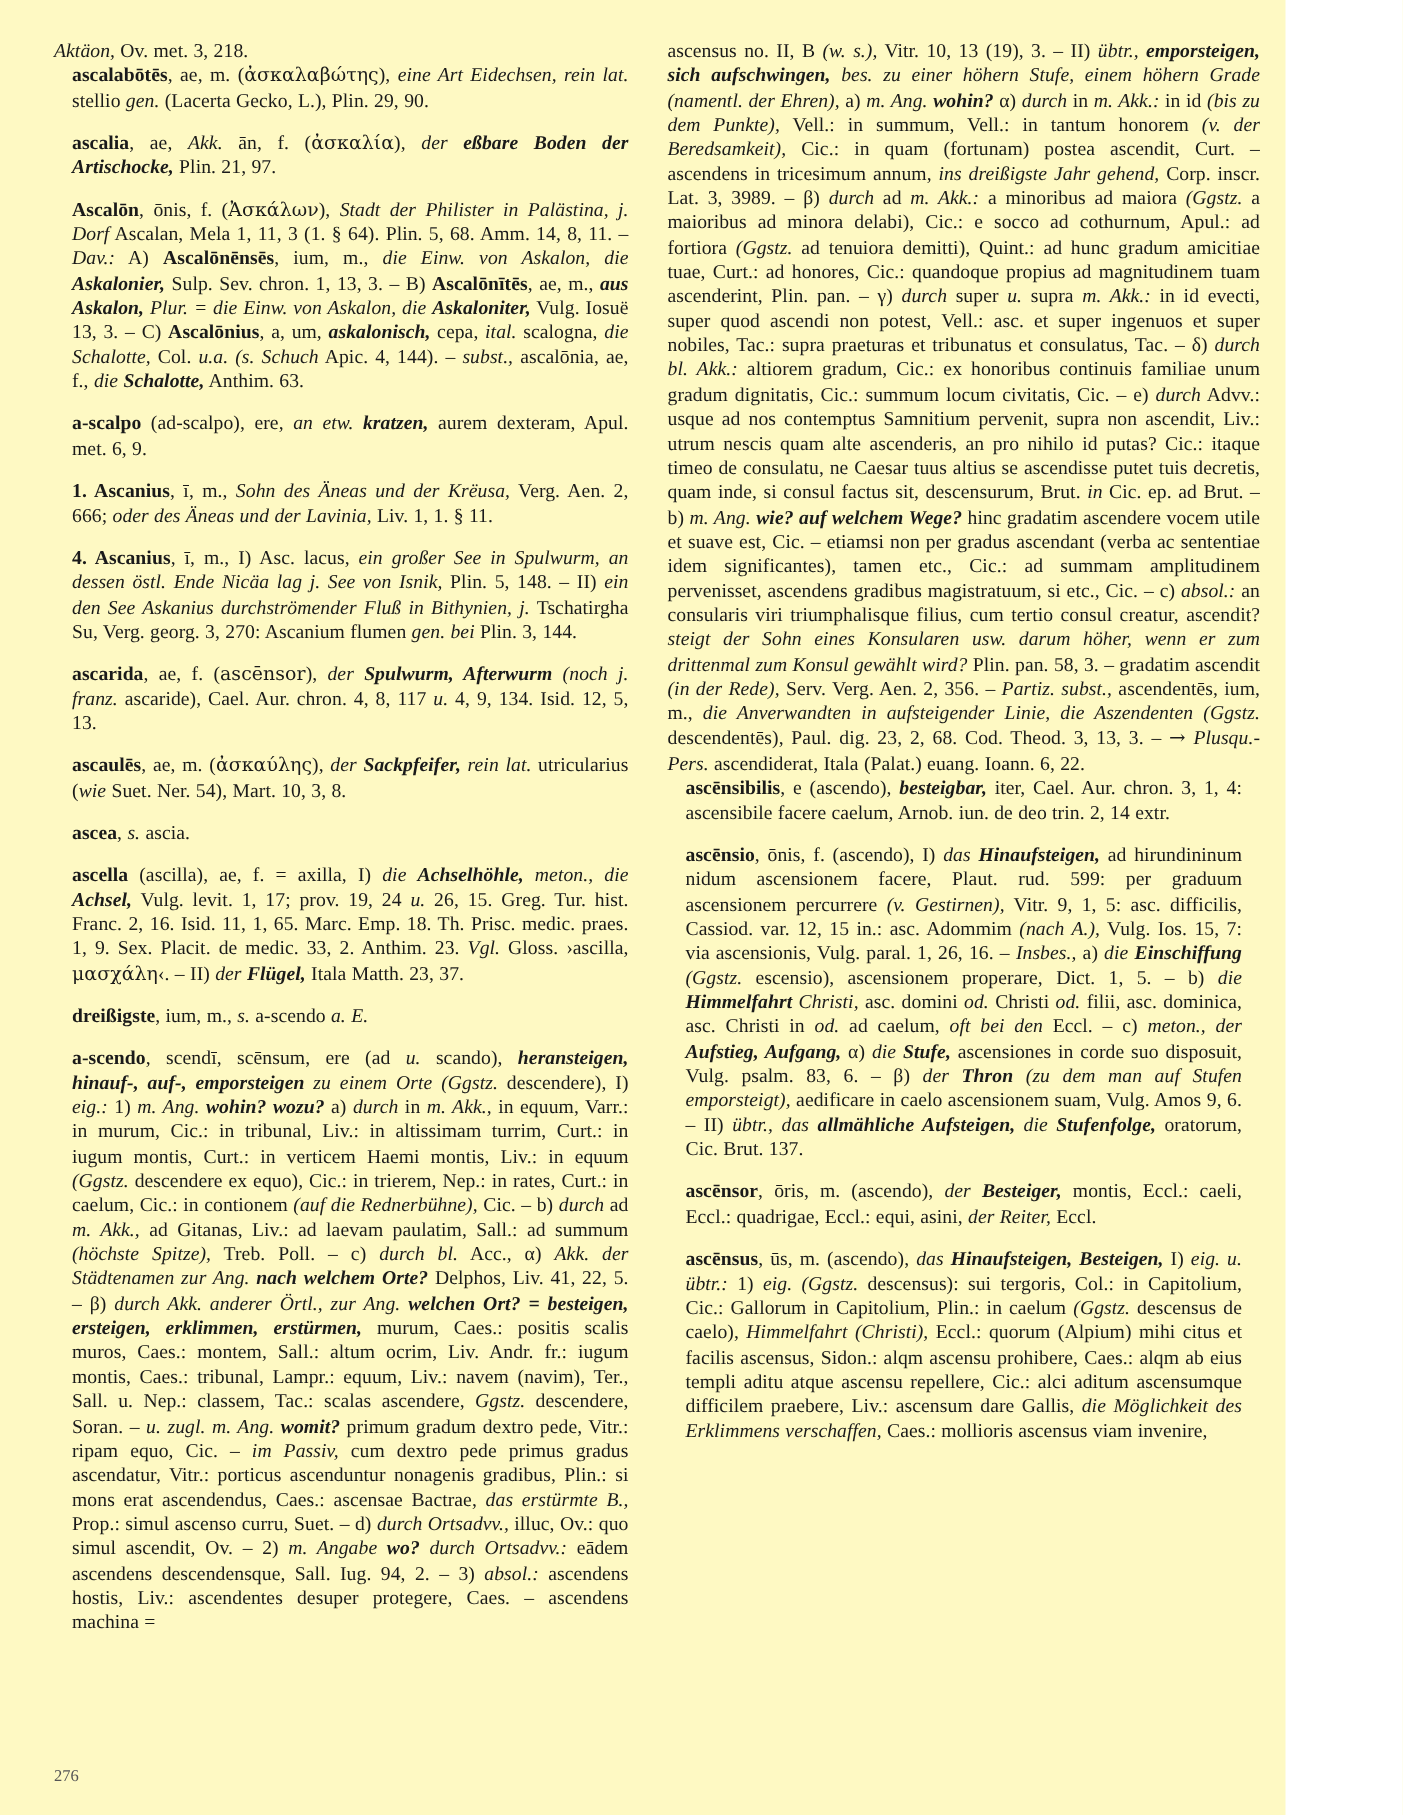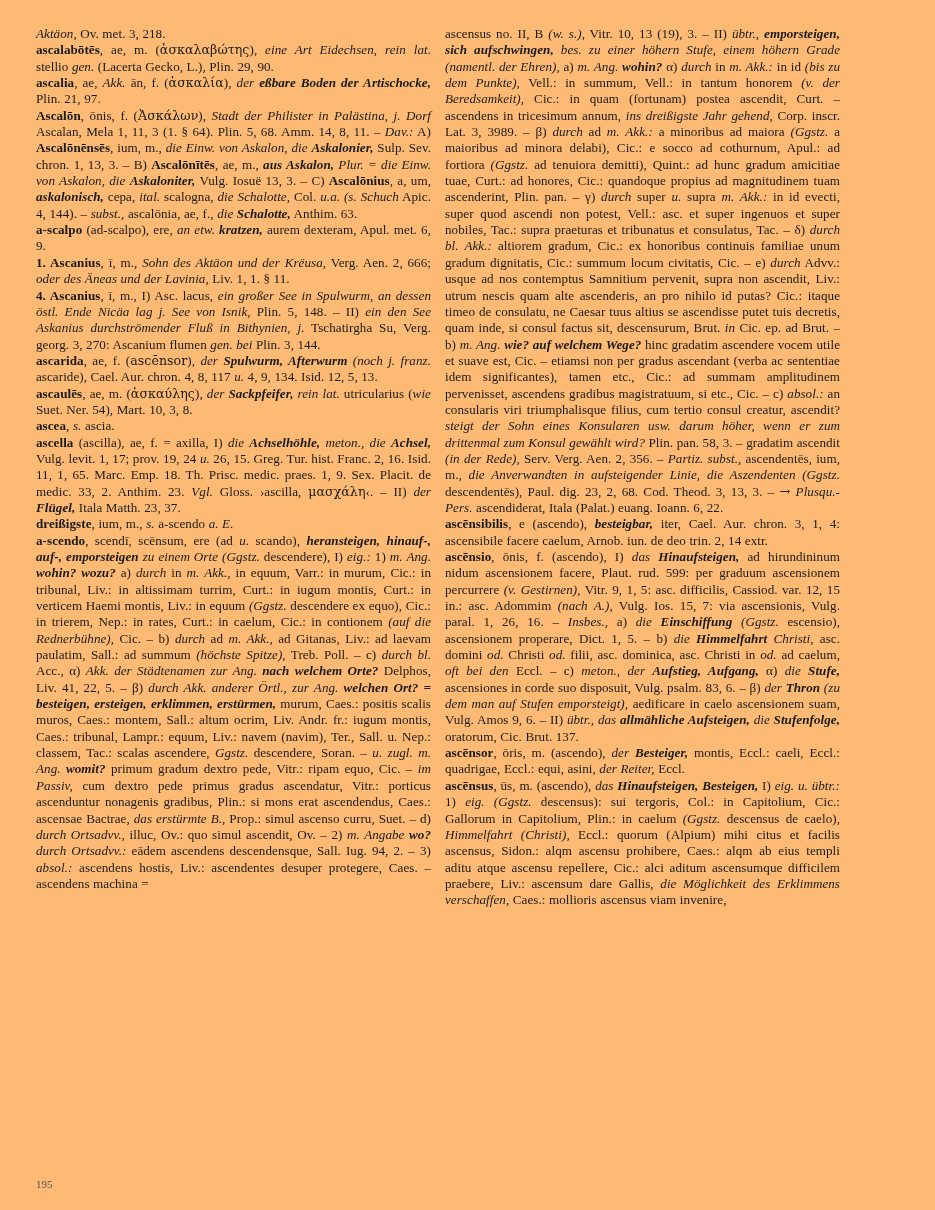--- a/index.html
+++ b/index.html
@@ -6,23 +6,23 @@
     margin: 0;
     padding: 0;
     background: #ffffff;
   }
   body {
     font-family: "Liberation Serif", "DejaVu Serif", serif;
     color: #1a1a1a;
   }
   .page {
     position: relative;
-    width: 935px;
+    width: 857px;
     height: 1210px;
-    background: #fdba74;
+    background: #fef9c3;
     overflow: hidden;
     box-sizing: border-box;
   }
   .columns {
     position: absolute;
     top: 26px;
     left: 36px;
     width: 864px;
     height: 1140px;
     display: flex;
@@ -33,21 +33,21 @@
     width: 395px;
     font-size: 13.1px;
     line-height: 16.35px;
     text-align: justify;
     text-justify: inter-word;
     letter-spacing: 0.05px;
     word-spacing: 0.2px;
     hyphens: none;
   }
   .entry {
-    margin: 0;
+    margin: 12px;
     padding: 0;
     text-indent: 0;
   }
   .entry + .entry {
     margin-top: 0;
   }
   
   .cont {
     margin: 0;
   }
@@ -89,35 +89,35 @@
 <div class="page">
 
   <div class="columns">
 
     <div class="column" id="col-left">
         <p class="entry cont"><i>Aktäon,</i> Ov. met. 3, 218.</p>
         <p class="entry"><b>ascalabōtēs</b>, ae, m. (<span class="gk">ἀσκαλαβώτης</span>), <i>eine Art Eidechsen, rein lat.</i> stellio <i>gen.</i> (Lacerta Gecko, L.), Plin. 29, 90.</p>
         <p class="entry"><b>ascalia</b>, ae, <i>Akk.</i> ān, f. (<span class="gk">ἀσκαλία</span>), <i>der</i> <span class="bi">eßbare Boden der Artischocke,</span> Plin. 21, 97.</p>
         <p class="entry"><b>Ascalōn</b>, ōnis, f. (<span class="gk">Ἀσκάλων</span>), <i>Stadt der Philister in Palästina, j. Dorf</i> Ascalan, Mela 1, 11, 3 (1. § 64). Plin. 5, 68. Amm. 14, 8, 11. – <i>Dav.:</i> A) <b>Ascalōnēnsēs</b>, ium, m., <i>die Einw. von Askalon, die</i> <span class="bi">Askalonier,</span> Sulp. Sev. chron. 1, 13, 3. – B) <b>Ascalōnītēs</b>, ae, m., <span class="bi">aus Askalon,</span> <i>Plur. = die Einw. von Askalon, die</i> <span class="bi">Askaloniter,</span> Vulg. Iosuë 13, 3. – C) <b>Ascalōnius</b>, a, um, <span class="bi">askalonisch,</span> cepa, <i>ital.</i> scalogna, <i>die Schalotte,</i> Col. <i>u.a. (s. Schuch</i> Apic. 4, 144). – <i>subst.,</i> ascalōnia, ae, f., <i>die</i> <span class="bi">Schalotte,</span> Anthim. 63.</p>
         <p class="entry"><b>a-scalpo</b> (ad-scalpo), ere, <i>an etw.</i> <span class="bi">kratzen,</span> aurem dexteram, Apul. met. 6, 9.</p>
-        <p class="entry"><b>1. Ascanius</b>, ī, m., <i>Sohn des Aktäon und der Krëusa,</i> Verg. Aen. 2, 666; <i>oder des Äneas und der Lavinia,</i> Liv. 1, 1. § 11.</p>
+        <p class="entry"><b>1. Ascanius</b>, ī, m., <i>Sohn des Äneas und der Krëusa,</i> Verg. Aen. 2, 666; <i>oder des Äneas und der Lavinia,</i> Liv. 1, 1. § 11.</p>
         <p class="entry"><b>4. Ascanius</b>, ī, m., I) Asc. lacus, <i>ein großer See in Spulwurm, an dessen östl. Ende Nicäa lag j. See von Isnik,</i> Plin. 5, 148. – II) <i>ein den See Askanius durchströmender Fluß in Bithynien, j.</i> Tschatirgha Su, Verg. georg. 3, 270: Ascanium flumen <i>gen. bei</i> Plin. 3, 144.</p>
         <p class="entry"><b>ascarida</b>, ae, f. (<span class="gk">ascēnsor</span>), <i>der</i> <span class="bi">Spulwurm, Afterwurm</span> <i>(noch j. franz.</i> ascaride), Cael. Aur. chron. 4, 8, 117 <i>u.</i> 4, 9, 134. Isid. 12, 5, 13.</p>
         <p class="entry"><b>ascaulēs</b>, ae, m. (<span class="gk">ἀσκαύλης</span>), <i>der</i> <span class="bi">Sackpfeifer,</span> <i>rein lat.</i> utricularius (<i>wie</i> Suet. Ner. 54), Mart. 10, 3, 8.</p>
         <p class="entry"><b>ascea</b>, <i>s.</i> ascia.</p>
         <p class="entry"><b>ascella</b> (ascilla), ae, f. = axilla, I) <i>die</i> <span class="bi">Achselhöhle,</span> <i>meton., die</i> <span class="bi">Achsel,</span> Vulg. levit. 1, 17; prov. 19, 24 <i>u.</i> 26, 15. Greg. Tur. hist. Franc. 2, 16. Isid. 11, 1, 65. Marc. Emp. 18. Th. Prisc. medic. praes. 1, 9. Sex. Placit. de medic. 33, 2. Anthim. 23. <i>Vgl.</i> Gloss. ›ascilla, <span class="gk">μασχάλη</span>‹. – II) <i>der</i> <span class="bi">Flügel,</span> Itala Matth. 23, 37.</p>
         <p class="entry"><b>dreißigste</b>, ium, m., <i>s.</i> a-scendo <i>a. E.</i></p>
         <p class="entry"><b>a-scendo</b>, scendī, scēnsum, ere (ad <i>u.</i> scando), <span class="bi">heransteigen, hinauf-, auf-, emporsteigen</span> <i>zu einem Orte (Ggstz.</i> descendere), I) <i>eig.:</i> 1) <i>m. Ang.</i> <span class="bi">wohin? wozu?</span> a) <i>durch</i> in <i>m. Akk.,</i> in equum, Varr.: in murum, Cic.: in tribunal, Liv.: in altissimam turrim, Curt.: in iugum montis, Curt.: in verticem Haemi montis, Liv.: in equum <i>(Ggstz.</i> descendere ex equo), Cic.: in trierem, Nep.: in rates, Curt.: in caelum, Cic.: in contionem <i>(auf die Rednerbühne),</i> Cic. – b) <i>durch</i> ad <i>m. Akk.,</i> ad Gitanas, Liv.: ad laevam paulatim, Sall.: ad summum <i>(höchste Spitze),</i> Treb. Poll. – c) <i>durch bl.</i> Acc., α) <i>Akk. der Städtenamen zur Ang.</i> <span class="bi">nach welchem Orte?</span> Delphos, Liv. 41, 22, 5. – β) <i>durch Akk. anderer Örtl., zur Ang.</i> <span class="bi">welchen Ort? = besteigen, ersteigen, erklimmen, erstürmen,</span> murum, Caes.: positis scalis muros, Caes.: montem, Sall.: altum ocrim, Liv. Andr. fr.: iugum montis, Caes.: tribunal, Lampr.: equum, Liv.: navem (navim), Ter., Sall. u. Nep.: classem, Tac.: scalas ascendere, <i>Ggstz.</i> descendere, Soran. – <i>u. zugl. m. Ang.</i> <span class="bi">womit?</span> primum gradum dextro pede, Vitr.: ripam equo, Cic. – <i>im Passiv,</i> cum dextro pede primus gradus ascendatur, Vitr.: porticus ascenduntur nonagenis gradibus, Plin.: si mons erat ascendendus, Caes.: ascensae Bactrae, <i>das erstürmte B.,</i> Prop.: simul ascenso curru, Suet. – d) <i>durch Ortsadvv.,</i> illuc, Ov.: quo simul ascendit, Ov. – 2) <i>m. Angabe</i> <span class="bi">wo?</span> <i>durch Ortsadvv.:</i> eādem ascendens descendensque, Sall. Iug. 94, 2. – 3) <i>absol.:</i> ascendens hostis, Liv.: ascendentes desuper protegere, Caes. – ascendens machina =</p>
       </div>
 
     <div class="column" id="col-right">
         <p class="entry cont">ascensus no. II, B <i>(w. s.),</i> Vitr. 10, 13 (19), 3. – II) <i>übtr.,</i> <span class="bi">emporsteigen, sich aufschwingen,</span> <i>bes. zu einer höhern Stufe, einem höhern Grade (namentl. der Ehren),</i> a) <i>m. Ang.</i> <span class="bi">wohin?</span> α) <i>durch</i> in <i>m. Akk.:</i> in id <i>(bis zu dem Punkte),</i> Vell.: in summum, Vell.: in tantum honorem <i>(v. der Beredsamkeit),</i> Cic.: in quam (fortunam) postea ascendit, Curt. – ascendens in tricesimum annum, <i>ins dreißigste Jahr gehend,</i> Corp. inscr. Lat. 3, 3989. – β) <i>durch</i> ad <i>m. Akk.:</i> a minoribus ad maiora <i>(Ggstz.</i> a maioribus ad minora delabi), Cic.: e socco ad cothurnum, Apul.: ad fortiora <i>(Ggstz.</i> ad tenuiora demitti), Quint.: ad hunc gradum amicitiae tuae, Curt.: ad honores, Cic.: quandoque propius ad magnitudinem tuam ascenderint, Plin. pan. – γ) <i>durch</i> super <i>u.</i> supra <i>m. Akk.:</i> in id evecti, super quod ascendi non potest, Vell.: asc. et super ingenuos et super nobiles, Tac.: supra praeturas et tribunatus et consulatus, Tac. – δ) <i>durch bl. Akk.:</i> altiorem gradum, Cic.: ex honoribus continuis familiae unum gradum dignitatis, Cic.: summum locum civitatis, Cic. – e) <i>durch</i> Advv.: usque ad nos contemptus Samnitium pervenit, supra non ascendit, Liv.: utrum nescis quam alte ascenderis, an pro nihilo id putas? Cic.: itaque timeo de consulatu, ne Caesar tuus altius se ascendisse putet tuis decretis, quam inde, si consul factus sit, descensurum, Brut. <i>in</i> Cic. ep. ad Brut. – b) <i>m. Ang.</i> <span class="bi">wie? auf welchem Wege?</span> hinc gradatim ascendere vocem utile et suave est, Cic. – etiamsi non per gradus ascendant (verba ac sententiae idem significantes), tamen etc., Cic.: ad summam amplitudinem pervenisset, ascendens gradibus magistratuum, si etc., Cic. – c) <i>absol.:</i> an consularis viri triumphalisque filius, cum tertio consul creatur, ascendit? <i>steigt der Sohn eines Konsularen usw. darum höher, wenn er zum drittenmal zum Konsul gewählt wird?</i> Plin. pan. 58, 3. – gradatim ascendit <i>(in der Rede),</i> Serv. Verg. Aen. 2, 356. – <i>Partiz. subst.,</i> ascendentēs, ium, m., <i>die Anverwandten in aufsteigender Linie, die Aszendenten (Ggstz.</i> descendentēs), Paul. dig. 23, 2, 68. Cod. Theod. 3, 13, 3. – <span class="arrow">→</span> <i>Plusqu.-Pers.</i> ascendiderat, Itala (Palat.) euang. Ioann. 6, 22.</p>
         <p class="entry"><b>ascēnsibilis</b>, e (ascendo), <span class="bi">besteigbar,</span> iter, Cael. Aur. chron. 3, 1, 4: ascensibile facere caelum, Arnob. iun. de deo trin. 2, 14 extr.</p>
         <p class="entry"><b>ascēnsio</b>, ōnis, f. (ascendo), I) <i>das</i> <span class="bi">Hinaufsteigen,</span> ad hirundininum nidum ascensionem facere, Plaut. rud. 599: per graduum ascensionem percurrere <i>(v. Gestirnen),</i> Vitr. 9, 1, 5: asc. difficilis, Cassiod. var. 12, 15 in.: asc. Adommim <i>(nach A.),</i> Vulg. Ios. 15, 7: via ascensionis, Vulg. paral. 1, 26, 16. – <i>Insbes.,</i> a) <i>die</i> <span class="bi">Einschiffung</span> <i>(Ggstz.</i> escensio), ascensionem properare, Dict. 1, 5. – b) <i>die</i> <span class="bi">Himmelfahrt</span> <i>Christi,</i> asc. domini <i>od.</i> Christi <i>od.</i> filii, asc. dominica, asc. Christi in <i>od.</i> ad caelum, <i>oft bei den</i> Eccl. – c) <i>meton., der</i> <span class="bi">Aufstieg, Aufgang,</span> α) <i>die</i> <span class="bi">Stufe,</span> ascensiones in corde suo disposuit, Vulg. psalm. 83, 6. – β) <i>der</i> <span class="bi">Thron</span> <i>(zu dem man auf Stufen emporsteigt),</i> aedificare in caelo ascensionem suam, Vulg. Amos 9, 6. – II) <i>übtr., das</i> <span class="bi">allmähliche Aufsteigen,</span> <i>die</i> <span class="bi">Stufenfolge,</span> oratorum, Cic. Brut. 137.</p>
         <p class="entry"><b>ascēnsor</b>, ōris, m. (ascendo), <i>der</i> <span class="bi">Besteiger,</span> montis, Eccl.: caeli, Eccl.: quadrigae, Eccl.: equi, asini, <i>der Reiter,</i> Eccl.</p>
         <p class="entry"><b>ascēnsus</b>, ūs, m. (ascendo), <i>das</i> <span class="bi">Hinaufsteigen, Besteigen,</span> I) <i>eig. u. übtr.:</i> 1) <i>eig. (Ggstz.</i> descensus): sui tergoris, Col.: in Capitolium, Cic.: Gallorum in Capitolium, Plin.: in caelum <i>(Ggstz.</i> descensus de caelo), <i>Himmelfahrt (Christi),</i> Eccl.: quorum (Alpium) mihi citus et facilis ascensus, Sidon.: alqm ascensu prohibere, Caes.: alqm ab eius templi aditu atque ascensu repellere, Cic.: alci aditum ascensumque difficilem praebere, Liv.: ascensum dare Gallis, <i>die Möglichkeit des Erklimmens verschaffen,</i> Caes.: mollioris ascensus viam invenire,</p>
       </div>
 
   </div>
 
-  <div class="folio">195</div>
+  <div class="folio">276</div>
 
 </div>
 
 </body></html>

